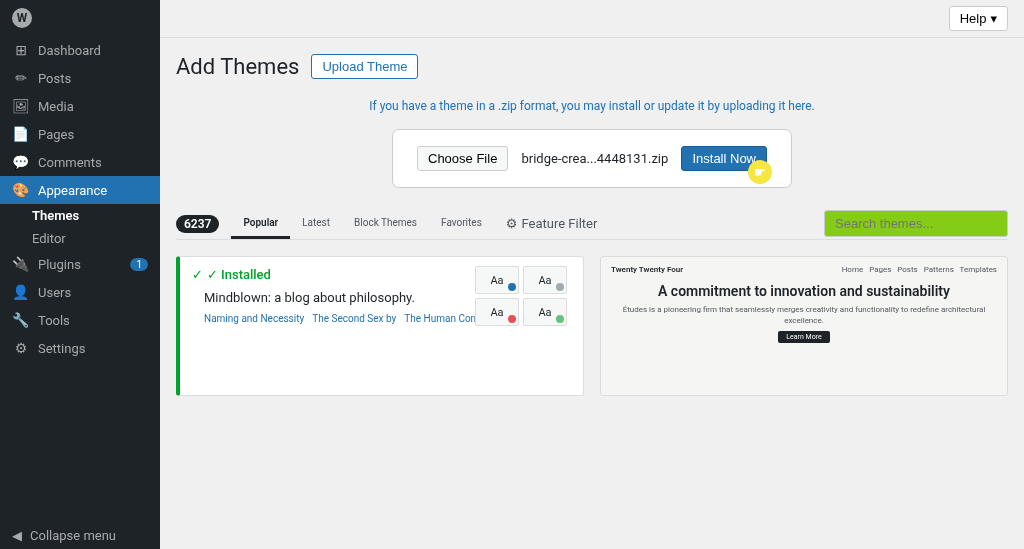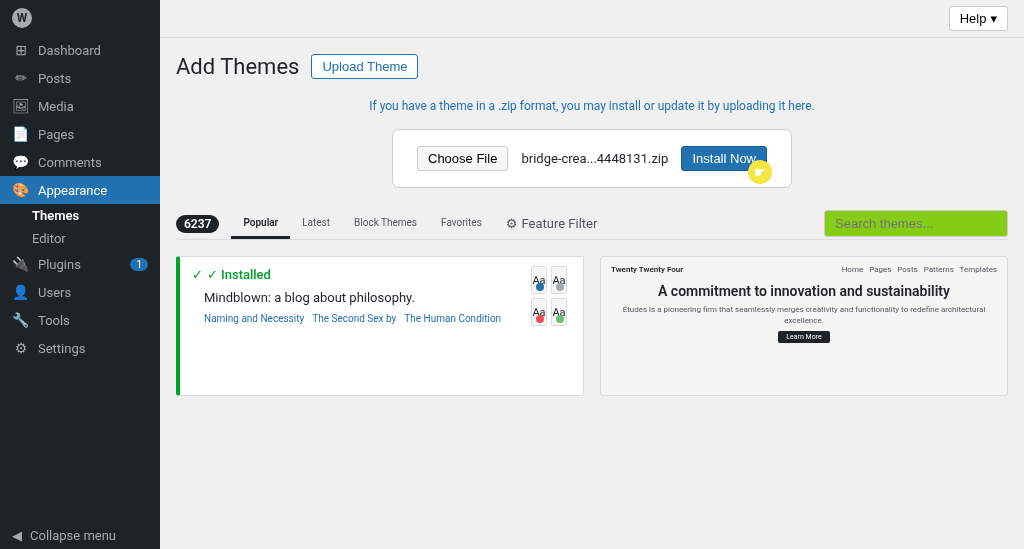--- a/index.html
+++ b/index.html
@@ -256,21 +256,21 @@
       align-items: center;
       gap: 4px;
       margin-bottom: 8px;
       font-weight: 500;
     }
     .theme-preview-mindblown {
       padding: 0 12px 12px;
     }
     .theme-preview-mindblown .title { font-size: 14px; color: #1d2327; margin-bottom: 8px; }
     .aa-block {
-      width: 16px;
+      width: 44px;
       height: 28px;
       background: #f6f7f7;
       border: 1px solid #dcdcde;
       border-radius: 2px;
       display: flex;
       align-items: center;
       justify-content: center;
       font-size: 11px;
       color: #1d2327;
       position: relative;

